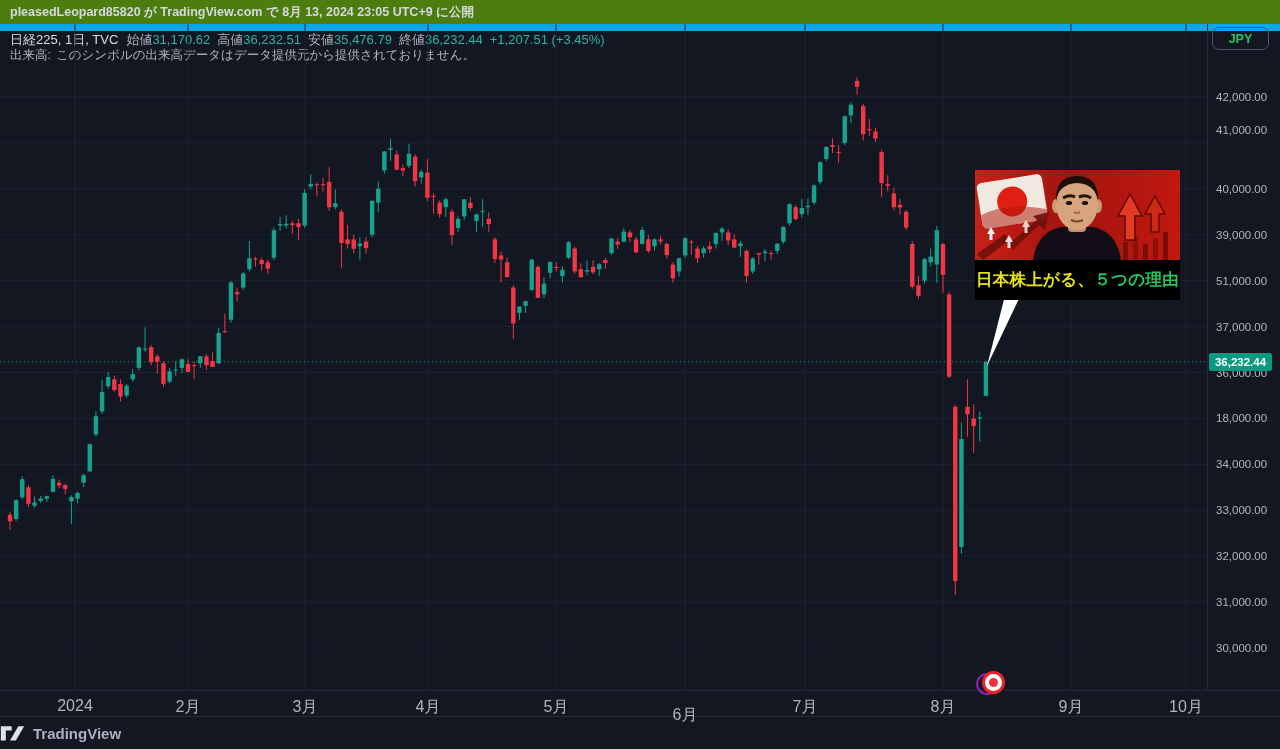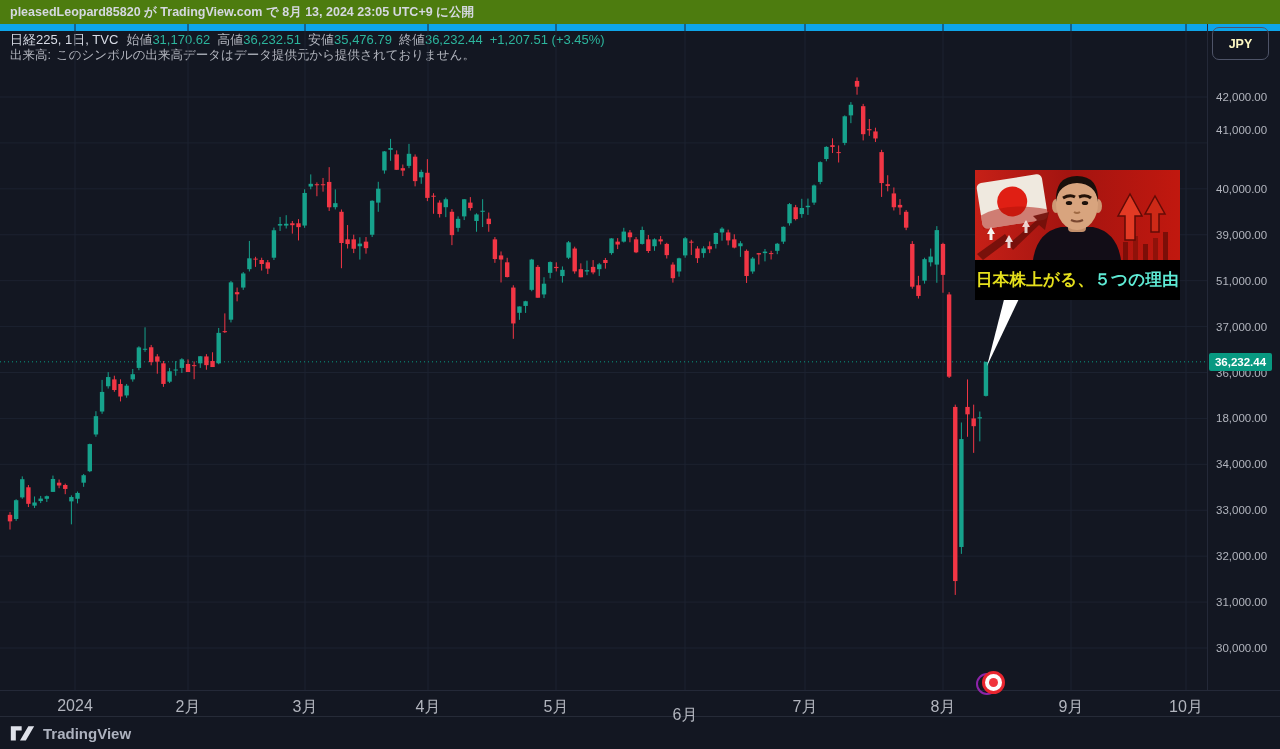--- a/index.html
+++ b/index.html
@@ -12,46 +12,46 @@
   .publish-bar span{padding-left:10px;}
   
   .sym-line{left:10px;top:31px;font-size:13px;color:#d1d4dc;white-space:nowrap;}
   .sym-line .sym{color:#d8dce6;margin-right:8px;}
   .sym-line .lbl{color:#b2b5be;}
   .sym-line .val{color:#2cb49c;margin-right:7px;}
   .sym-line .chg{color:#2cb49c;}
   .vol-line{left:10px;top:47px;font-size:12.5px;color:#b2b5be;white-space:nowrap;}
   .vol-line .vlbl{margin-right:5px;}
   
-  .jpy-btn{left:1212px;top:27px;width:57px;height:33px;border:1px solid #4e5468;border-radius:7px;
-           background:transparent;color:#fef9c3;font-weight:700;font-size:12.5px;
+  .jpy-btn{left:1212px;top:27px;width:57px;height:23px;border:1px solid #4e5468;border-radius:7px;
+           background:transparent;color:#22c55e;font-weight:700;font-size:12.5px;
            display:flex;align-items:center;justify-content:center;cursor:pointer;
            font-family:"Liberation Sans","DejaVu Sans",sans-serif;}
   .p-lab{left:1216px;height:14px;color:#b2b5be;font-size:11.5px;line-height:14px;}
   .last-label{left:1209px;width:63px;height:18px;background:#089981;border-radius:2px;color:#fff;
               font-weight:700;font-size:11.5px;display:flex;align-items:center;justify-content:center;z-index:6;}
   .t-lab{top:697px;color:#b2b5be;font-size:16px;transform:translateX(-50%);white-space:nowrap;}
   
   .thumb{left:975px;top:170px;width:205px;height:115px;z-index:8;cursor:pointer;}
   .thumb-photo{position:absolute;left:0;top:0;width:205px;height:90px;overflow:hidden;}
   .thumb-cap{position:absolute;left:0;top:90px;width:205px;height:40px;background:#000;
              display:flex;align-items:center;justify-content:center;font-weight:700;font-size:16.5px;
              letter-spacing:.3px;white-space:nowrap;}
   .cap-y{color:#e6e01c;}
-  .cap-w{color:#5eead4;}
+  .cap-w{color:#22c55e;}
   #callout-svg{left:900px;top:280px;z-index:7;pointer-events:none;}
   
   .rec-marker{left:975px;top:668px;width:34px;height:30px;z-index:5;cursor:pointer;}
   .rec-purple{position:absolute;left:1px;top:5px;width:18px;height:18px;border:2.5px solid #8e24aa;border-radius:50%;}
   .rec-red{position:absolute;left:7px;top:3px;width:23px;height:23px;background:#fdfdfd;border:3px solid #e8252f;
            border-radius:50%;box-sizing:border-box;}
   .rec-dot{position:absolute;left:50%;top:50%;width:9px;height:9px;margin:-4.5px 0 0 -4.5px;background:#f0333c;border-radius:50%;}
   
   .bottom-bar{left:0;top:716px;width:1280px;height:33px;border-top:1px solid #262b38;background:#131722;
-              display:flex;align-items:center;gap:8px;padding-left:10px;box-sizing:border-box;}
+              display:flex;align-items:center;gap:8px;box-sizing:border-box;}
   .brand-text{color:#adb2bf;font-weight:700;font-size:15px;}
   #chart-layer{left:0;top:0;z-index:1;}
   .axis-zone{z-index:4;}
 </style>
 </head>
 <body>
 
 <div id="stage">
 
   <svg id="chart-layer" class="abs" width="1280" height="749">

